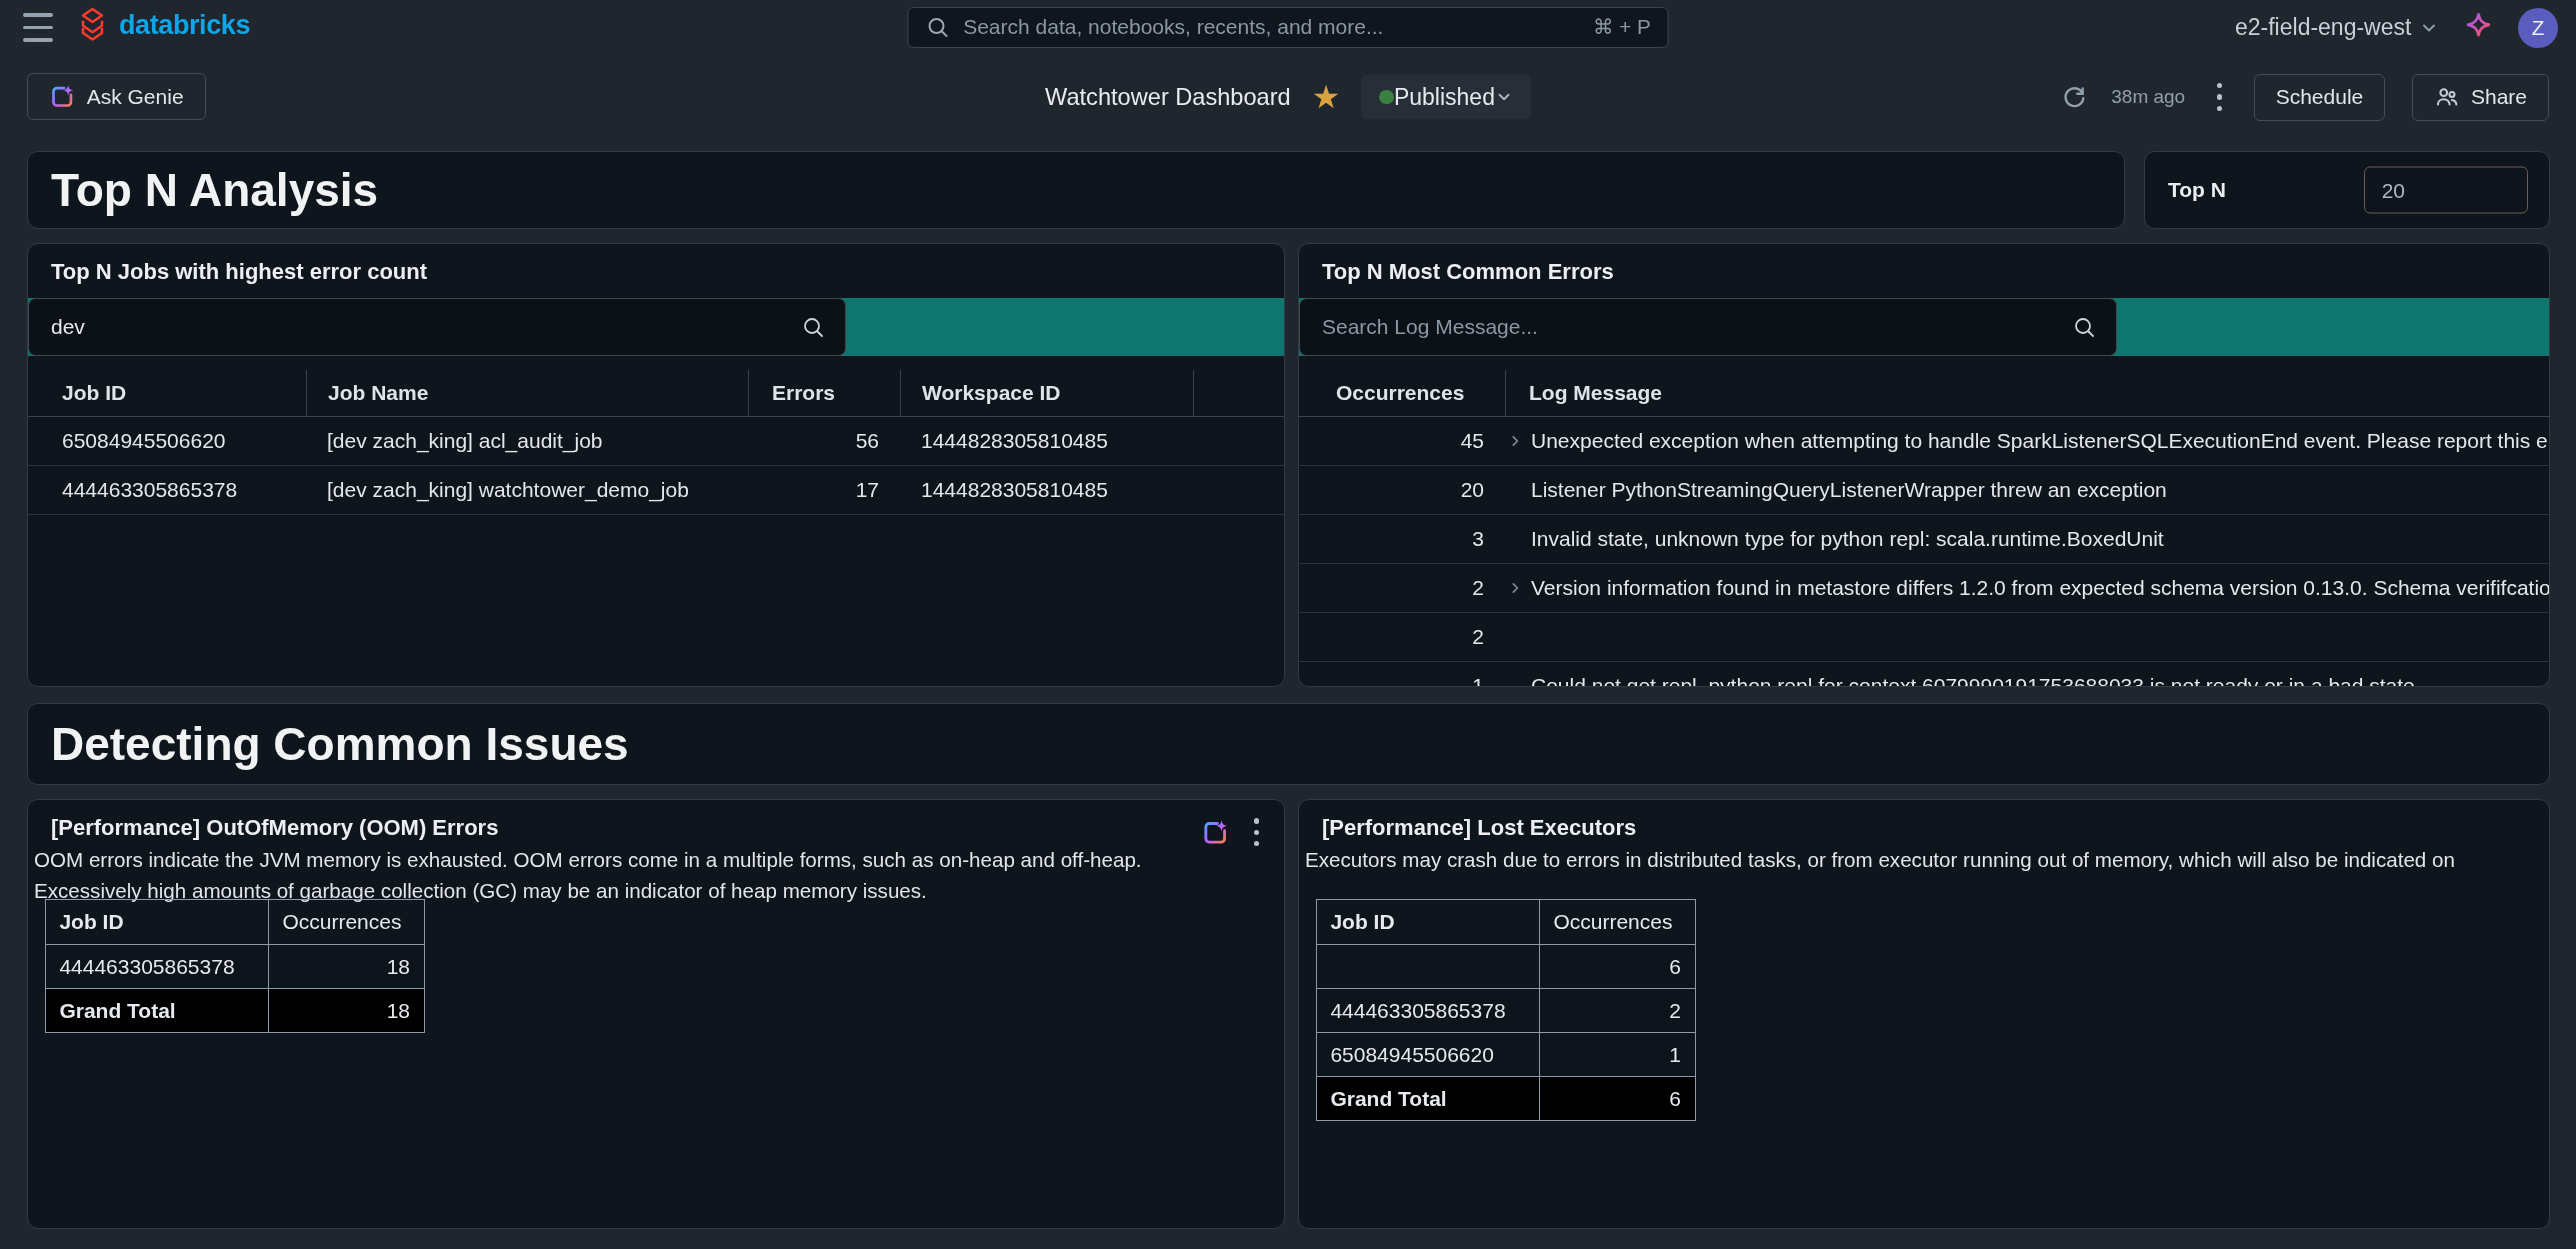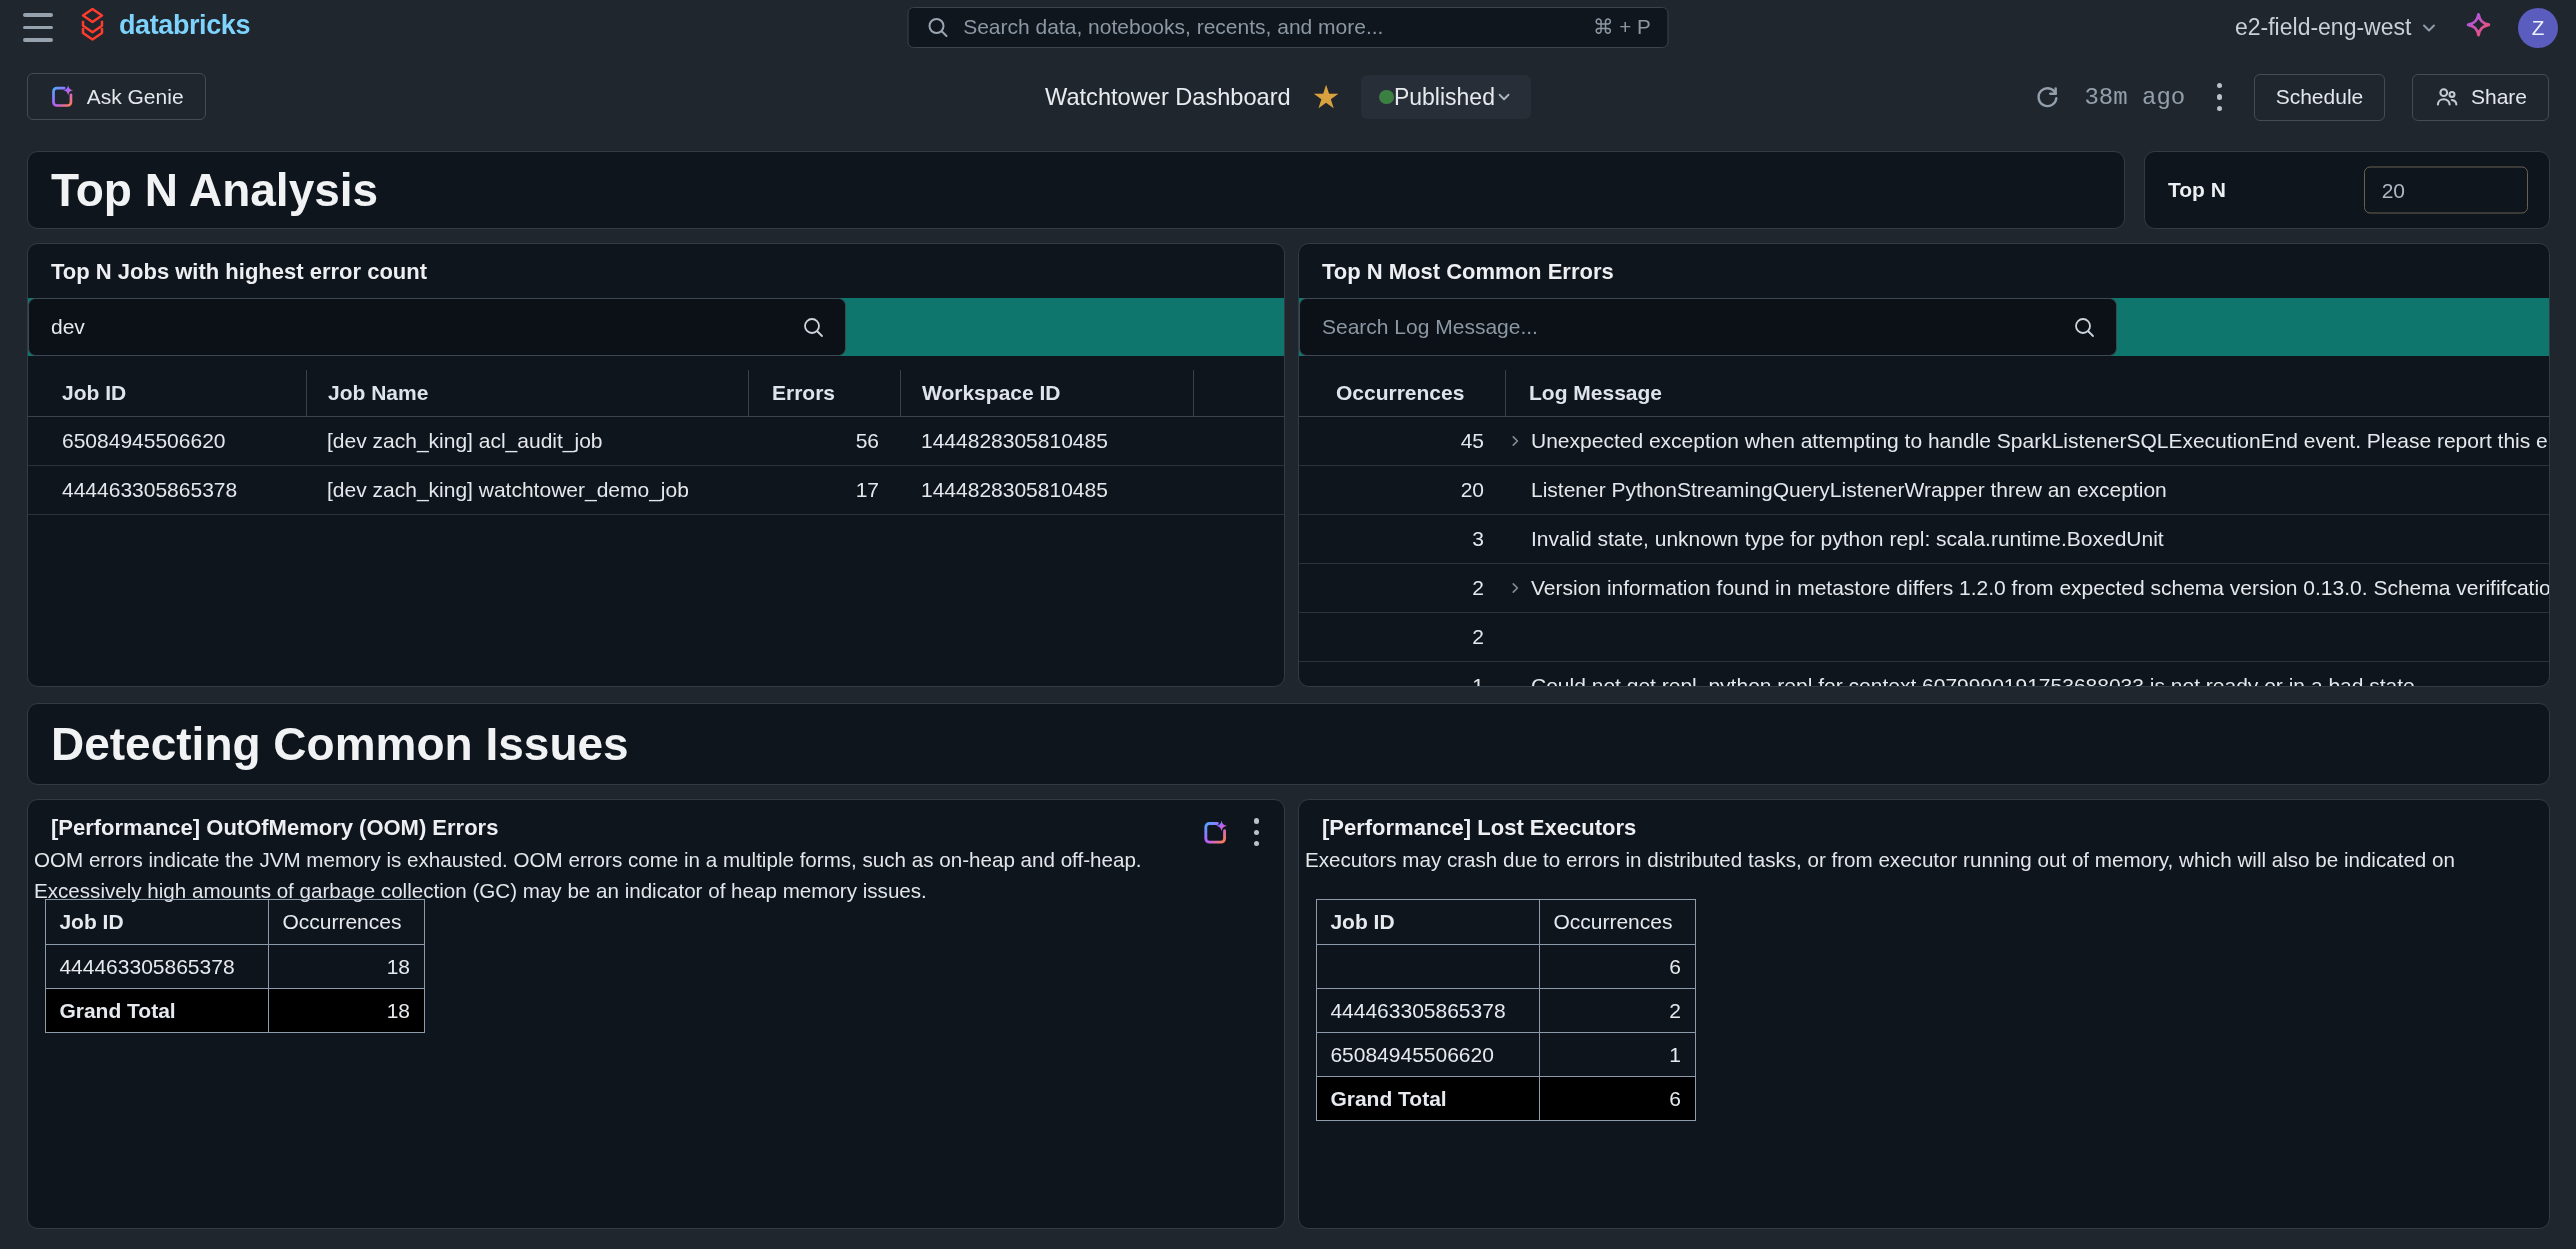--- a/index.html
+++ b/index.html
@@ -6,42 +6,42 @@
   body{
     width:2576px;height:1250px;position:relative;overflow:hidden;
     background:#1f262e;color:#e7eaee;
     font-family:"Liberation Sans", sans-serif;
   }
   
   .topbar{position:absolute;top:0;left:0;right:0;height:55px;}
   .hamburger{position:absolute;left:23px;top:13px;width:30px;height:29px;display:flex;flex-direction:column;justify-content:space-between;cursor:pointer;}
   .hamburger span{display:block;height:3.8px;border-radius:2.3px;background:#96a2ae;}
   .brand{position:absolute;left:75px;top:6px;display:flex;align-items:center;gap:9px;}
-  .brand-text{font-size:27px;font-weight:600;letter-spacing:-0.4px;color:#7dd3fc;}
+  .brand-text{font-size:27px;font-weight:600;letter-spacing:-0.4px;color:#0ea5e9;}
   .global-search{position:absolute;left:50%;transform:translateX(-50%);top:6.9px;width:761px;height:41px;
     background:#10161d;border:1.5px solid #3a444e;border-radius:6px;box-sizing:border-box;
     display:flex;align-items:center;gap:12px;padding:0 16.7px;}
   .global-search input{flex:1;background:transparent;border:none;outline:none;color:#dfe4e9;font-size:21px;font-family:inherit;}
   .global-search input::placeholder{color:#8b97a3;}
   .shortcut{color:#8b97a3;font-size:20.6px;white-space:nowrap;}
   .topbar-right{position:absolute;right:18px;top:0;height:55px;display:flex;align-items:center;gap:23px;}
   .workspace{display:flex;align-items:center;gap:7.6px;color:#c9d0d7;font-size:23px;cursor:pointer;}
   .avatar{width:40px;height:40px;border-radius:50%;background:#5a5dbe;color:#eceffc;font-size:20.6px;display:flex;align-items:center;justify-content:center;cursor:pointer;}
   
   .toolbar{position:absolute;top:55px;left:0;right:0;height:84px;}
   .btn{display:inline-flex;align-items:center;justify-content:center;gap:10.7px;height:47px;padding:0 21px;
     border:1.5px solid #434d57;border-radius:6px;background:transparent;color:#e3e7eb;font-size:21px;font-family:inherit;cursor:pointer;box-sizing:border-box;}
   .ask-genie{position:absolute;left:27px;top:18px;}
   .toolbar-center{position:absolute;left:50%;transform:translateX(-50%);top:0;height:84px;display:flex;align-items:center;gap:21px;}
   .dash-title{font-size:23.6px;color:#e9ecef;white-space:nowrap;}
   .fav-star{font-size:32px;color:#d9a23e;line-height:1;cursor:pointer;}
   .published{display:flex;align-items:center;background:#272e37;border-radius:6px;height:44px;padding:0 18px;font-size:23px;color:#e6eaee;cursor:pointer;}
   .pub-dot{width:14.5px;height:14.5px;border-radius:50%;background:#3c7f43;}
   .toolbar-right{position:absolute;right:27px;top:0;height:84px;display:flex;align-items:center;gap:27px;}
-  .refresh{display:flex;align-items:center;gap:24px;color:#93a0ac;font-size:24px;cursor:pointer;font-family:Liberation Mono, monospace;}
+  .refresh{display:flex;align-items:center;gap:24px;color:#93a0ac;font-size:19px;cursor:pointer;}
   .kebab{display:flex;flex-direction:column;gap:6px;padding:4.6px;cursor:pointer;}
   .kebab i{width:5.3px;height:5.3px;border-radius:50%;background:#b9c2cc;}
   
   .panel{position:absolute;background:#0f151c;border:1.5px solid #333c45;border-radius:10.7px;overflow:hidden;box-sizing:border-box;}
   .big-heading{position:absolute;left:23px;top:50%;transform:translateY(-50%);font-size:46px;font-weight:700;color:#f0f2f4;margin:0;white-space:nowrap;text-align:right;}
   #panel-topn-heading{left:27px;top:151px;width:2098px;height:78px;}
   #panel-topn-widget{left:2144px;top:151px;width:406px;height:78px;}
   .widget-label{position:absolute;left:23px;top:50%;transform:translateY(-50%);font-size:21px;font-weight:700;color:#eceff2;}
   .widget-input{position:absolute;right:21px;top:50%;transform:translateY(-50%);width:164px;height:47px;background:transparent;
     border:1.5px solid #6a6050;border-radius:6px;color:#aeb9c4;font-size:21px;font-family:inherit;padding:0 0 0 16.7px;box-sizing:border-box;outline:none;}

